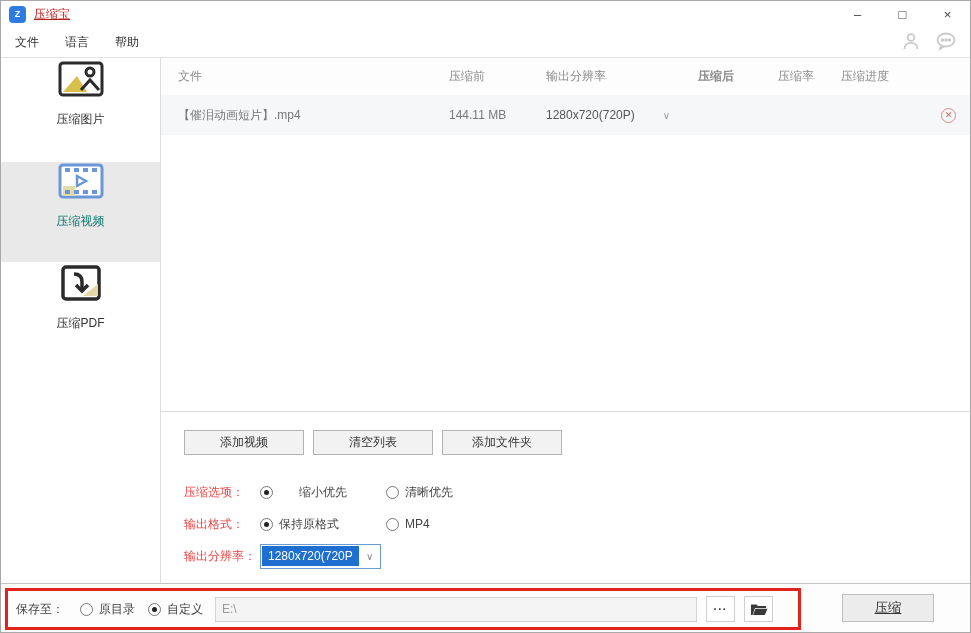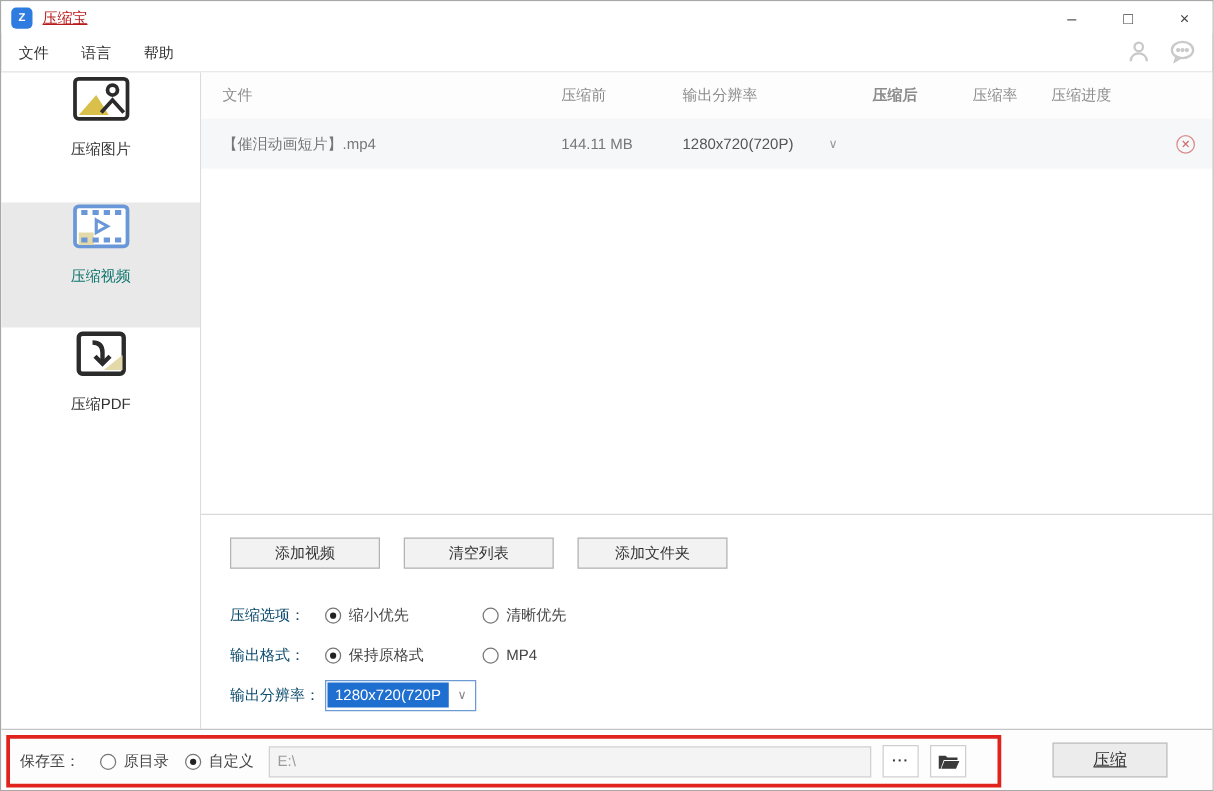--- a/index.html
+++ b/index.html
@@ -39,24 +39,24 @@
   .c-res { width:152px; display:flex; align-items:center; }
   .c-after { width:80px;font-weight:bold; }
   .c-ratio { width:63px; }
   .c-prog { width:78px; }
   .c-del { flex:1; display:flex; justify-content:flex-end; padding-right:14px; }
   .row-chevron { margin-left:28px; color:#9a9a9a; font-size:10px; }
   .del-icon { width:15px; height:15px; border:1.4px solid #d98b8b; border-radius:50%; color:#c66; font-size:9px; line-height:12px; text-align:center; font-weight:bold; }
   .list-empty { flex:1; background:#fff; }
   
   .controls { border-top:1px solid #d9d9d9; height:172px; padding:18px 0 0 23px; background:#fff; }
-  .btn-row { display:flex; gap:19px; margin-bottom:25px; }
+  .btn-row { display:flex; gap:9px; margin-bottom:25px; }
   .btn { width:120px; height:25px; background:#f2f2f2; border:1px solid #b3b3b3; font-size:12px; color:#333; display:flex; align-items:center; justify-content:center; }
   .opt-row { display:flex; align-items:center; height:24px; margin-bottom:8px; }
-  .opt-label { width:76px; color:#0c4a6e; }
+  .opt-label { width:76px; color:#ef4444; }
   .radio { width:13px; height:13px; border:1px solid #777; border-radius:50%; display:inline-block; position:relative; margin-right:6px; background:#fff; flex:none; }
   .radio.checked::after { content:""; position:absolute; left:3px; top:3px; width:5px; height:5px; border-radius:50%; background:#222; }
   .radio-wrap { display:flex; align-items:center; margin-right:24px; color:#444; }
   .combo { display:flex; align-items:center; border:1px solid #6b9bd2; height:25px; background:#fff; }
   .combo-text { background:#1f6fd0; color:#fff; padding:3px 6px; font-size:12px; margin:1px; }
   .combo-arrow { width:20px; text-align:center; color:#888; font-size:10px; }
   
   .bottombar { position:relative; height:51px; border-top:1px solid #c4c4c4; background:#fdfdfd; }
   .redbox { position:absolute; left:4px; top:4px; width:796px; height:42px; border:3px solid #e0231c; display:flex; align-items:center; padding-left:8px; background:transparent; }
   .save-label { color:#444; margin-right:16px; }
@@ -179,21 +179,21 @@
 
       <div class="controls">
         <div class="btn-row">
           <button class="btn">添加视频</button>
           <button class="btn">清空列表</button>
           <button class="btn">添加文件夹</button>
         </div>
 
         <div class="opt-row">
           <span class="opt-label">压缩选项：</span>
-          <span class="radio-wrap" style="width:102px;">
+          <span class="radio-wrap" style="width:102px;gap:20px;">
             <span class="radio checked"></span>
             <span>缩小优先</span>
           </span>
           <span class="radio-wrap">
             <span class="radio"></span>
             <span>清晰优先</span>
           </span>
         </div>
 
         <div class="opt-row">

